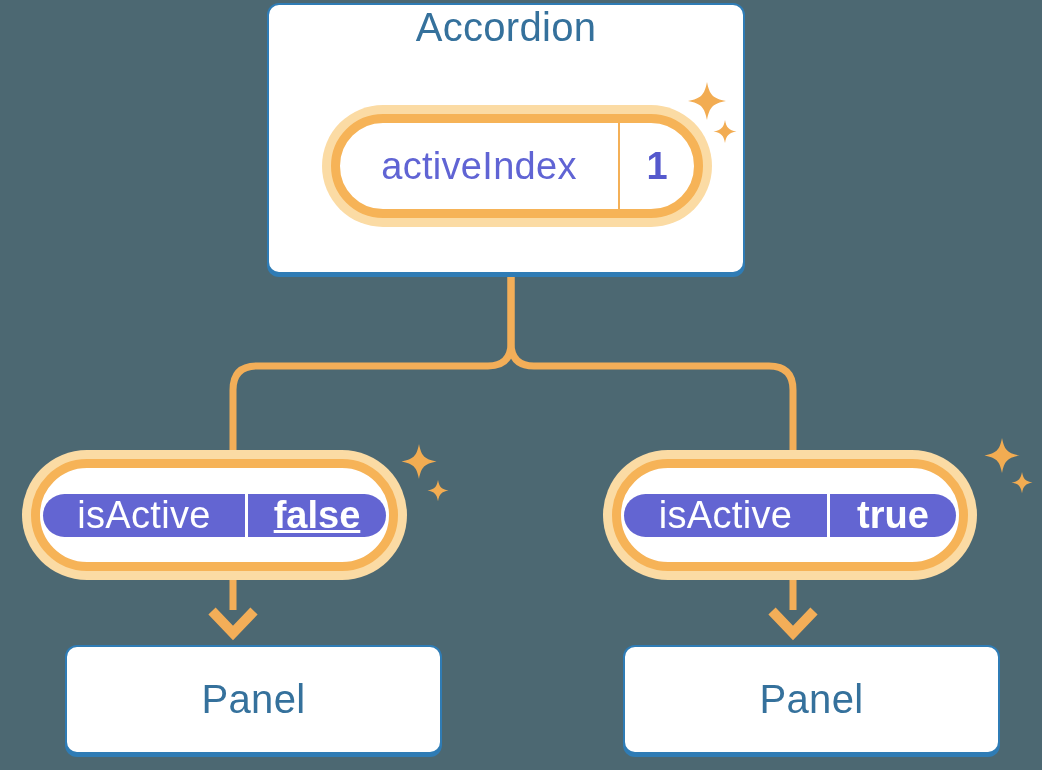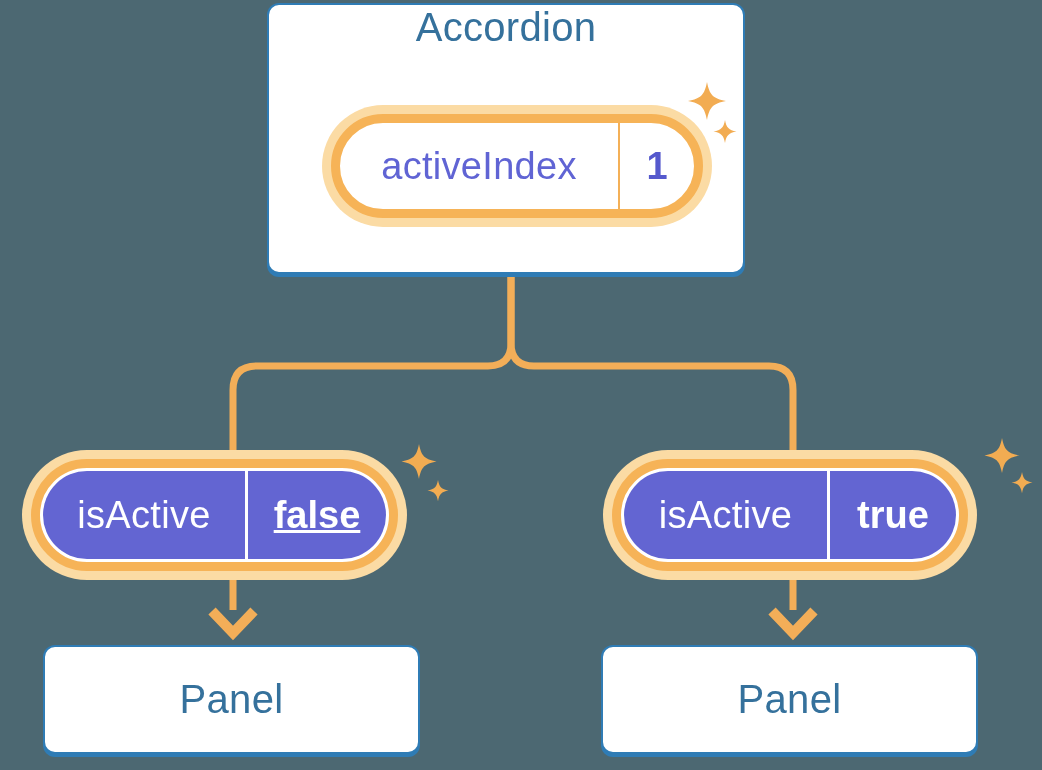--- a/index.html
+++ b/index.html
@@ -15,21 +15,21 @@
     box-shadow:0 3px 0 #2F7CB5;
     box-sizing:border-box;z-index:2;
   }
   .accordion-card{left:267px;top:3px;width:478px;height:271px;}
   .card-title{
     text-align:center;
     color:#35719C;font-size:40px;font-weight:500;letter-spacing:.3px;
   }
   .panel-card{
     top:645px;width:377px;height:109px;
-    display:flex;align-items:center;justify-content:center;
+    display:flex;align-items:center;justify-content:center;margin-left:22px;
   }
   .panel-left{left:43px;}
   .panel-right{left:601px;}
   .panel-title{color:#35719C;font-size:40px;font-weight:500;letter-spacing:.3px;}
 
   
   .pill{
     position:absolute;z-index:3;box-sizing:border-box;
     background:#FBDBA4;border-radius:999px;padding:9px;
     font-size:38px;
@@ -47,21 +47,21 @@
   .pill-divider{flex:0 0 auto;}
   .pill-value{font-weight:700;}
 
   
   .pill-root{left:322px;top:105px;width:390px;height:122px;}
   .pill-root .pill-label{color:#6064D4;}
   .pill-root .pill-value{color:#5559CD;width:74px;}
   .pill-root .pill-divider{width:2px;background:#F4B057;}
 
   
-  .pill-prop .pill-ring{padding:3px;}
+  .pill-prop .pill-ring{padding:3px;align-items:center;}
   .pill-prop .pill-core{background:#6365D2;color:#ffffff;}
   .pill-prop .pill-divider{width:3px;background:#ffffff;}
   .pill-false{left:22px;top:450px;width:385px;height:130px;}
   .pill-false .pill-value{width:138px;text-decoration:underline;}
   .pill-true{left:603px;top:450px;width:374px;height:130px;}
   .pill-true .pill-value{width:126px;}
 
   
   .lines-svg{position:absolute;left:0;top:0;z-index:1;}
   .sparkle{position:absolute;z-index:4;}

